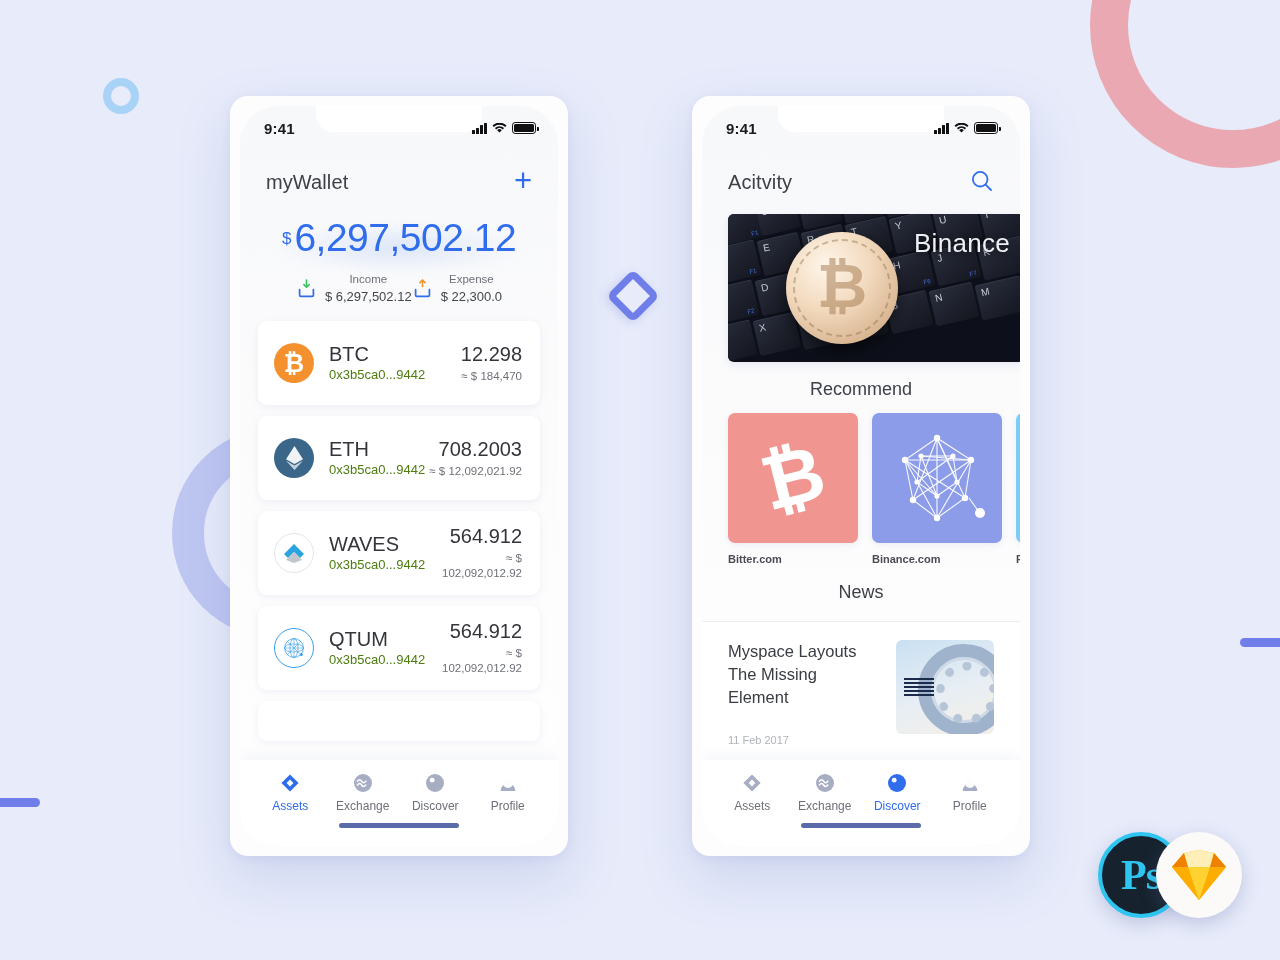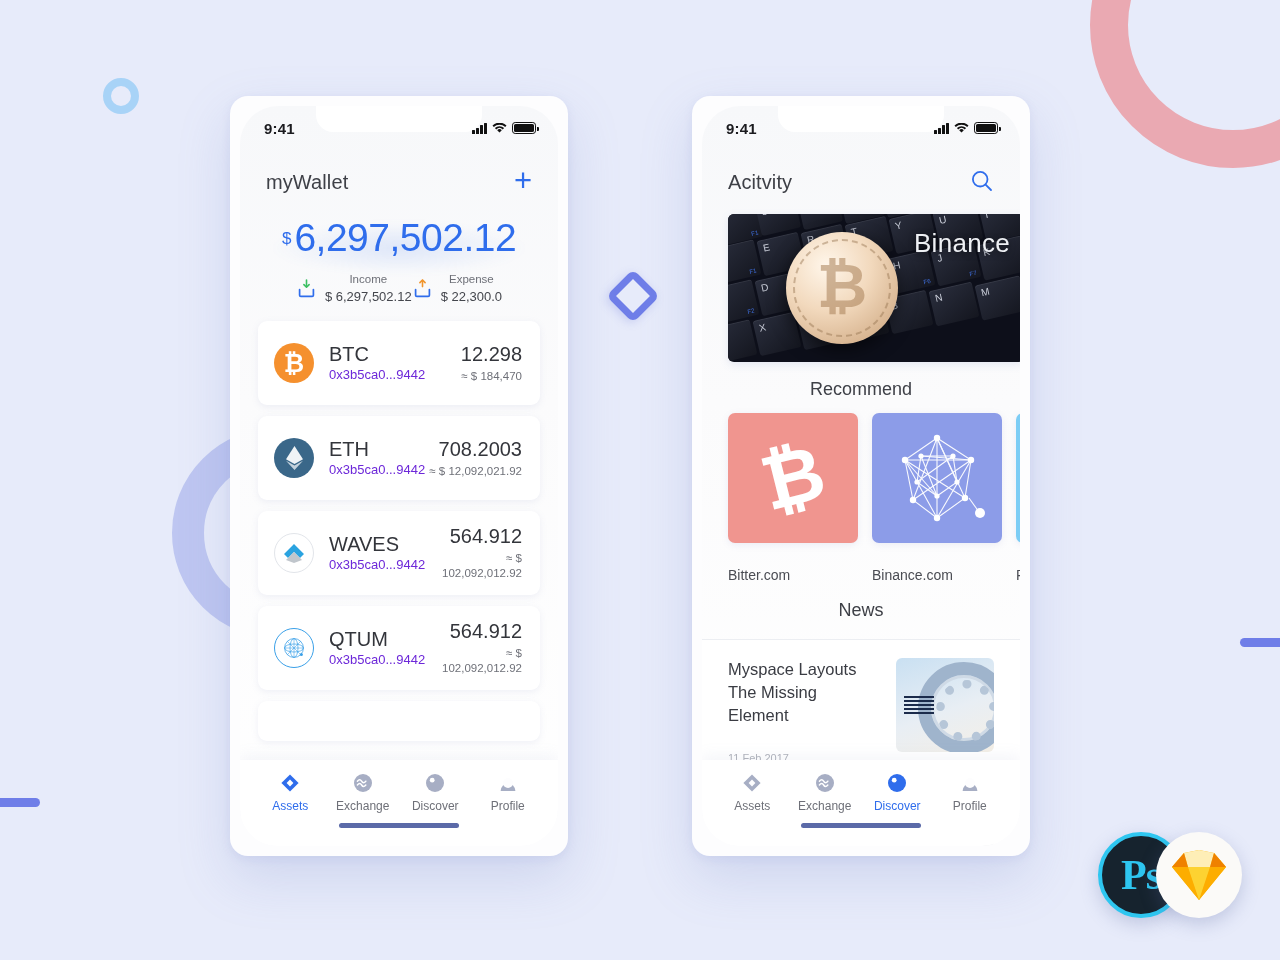--- a/index.html
+++ b/index.html
@@ -163,21 +163,21 @@
     flex: 0 0 40px;
     display: flex; align-items: center; justify-content: center;
     margin-right: 15px;
   }
   .coin-btc { background: #f5902e; color: #fff; font-size: 25px; font-weight: bold; }
   .coin-eth { background: #3a6789; }
   .coin-waves { background: #fff; border: 1px solid #e2e5ea; }
   .coin-qtum { background: #fff; border: 1.5px solid #3aa0e8; }
   .asset-main { flex: 1; }
   .asset-sym { font-size: 20px; color: #33353b; line-height: 1.15; }
-  .asset-addr { font-size: 13px; color: #6d28d9; line-height: 1.3; margin-top: 1px; }
+  .asset-addr { font-size: 13px; color: #4d7c0f; line-height: 1.3; margin-top: 1px; }
   .asset-side { text-align: right; }
   .asset-qty { font-size: 20px; color: #33353b; line-height: 1.15; }
   .asset-usd { font-size: 11.5px; color: #6e7078; line-height: 1.3; margin-top: 3px; }
 
   
   .tabbar {
     position: absolute; left: 0; right: 0; bottom: 0;
     height: 86px;
     background: #fff;
     box-shadow: 0 -4px 14px rgba(150,160,200,.10);
@@ -250,21 +250,21 @@
     font-size: 18px; color: #3e4047;
     padding: 0 26px; margin-top: 17px; text-align: center;
   }
   .rec-row { display: flex; gap: 14px; padding: 0 0 0 26px; margin-top: 13px; }
   .rec { flex: 0 0 130px; cursor: pointer; }
   .rec-thumb {
     width: 130px; height: 130px; border-radius: 7px;
     display: flex; align-items: center; justify-content: center;
     box-shadow: 0 2px 7px rgba(120,135,190,.13);
   }
-  .rec-lbl { font-size: 14px; color: #4a4c53; margin-top: 24px; }
+  .rec-lbl { font-size: 11px; color: #4a4c53; margin-top: 10px; font-weight: bold; }
   .rec-bitter .rec-thumb { background: #f0958f; }
   .rec-binance .rec-thumb { background: #8c9ce8; }
   .rec-polo .rec-thumb { background: #7ccdf5; width: 130px; }
   .rec-polo { flex: 0 0 130px; }
   .bitcoin-glyph { font-size: 76px; color: #fff; font-weight: bold; transform: rotate(-14deg); line-height:1; }
 
   .news-list { margin-top: 18px; }
   .news-item {
     display: flex; align-items: flex-start;
     padding: 18px 26px 14px 26px;

